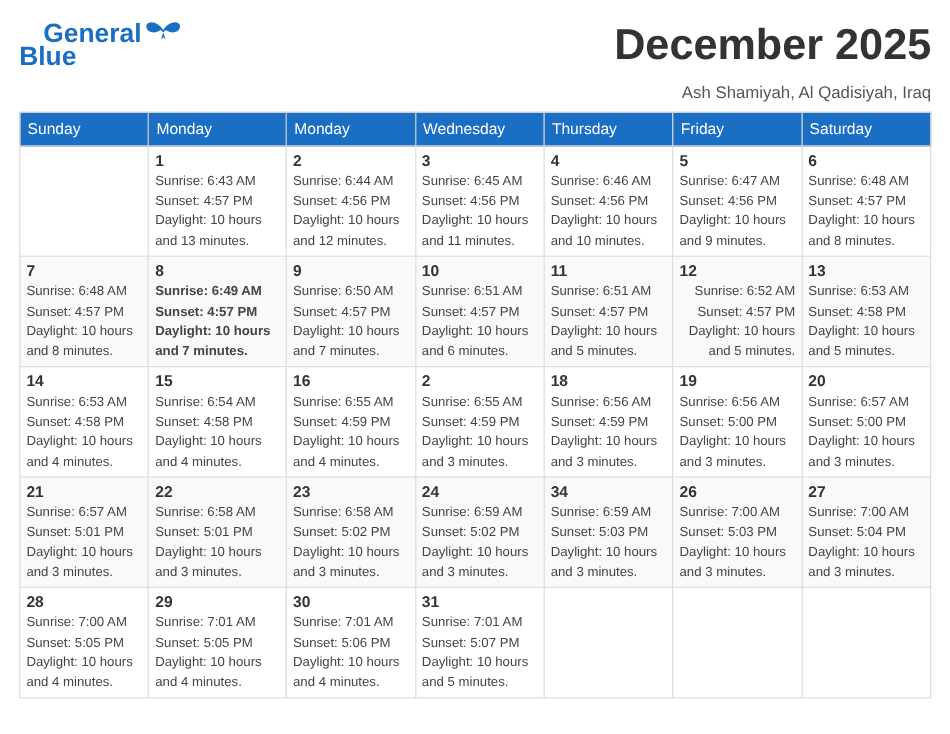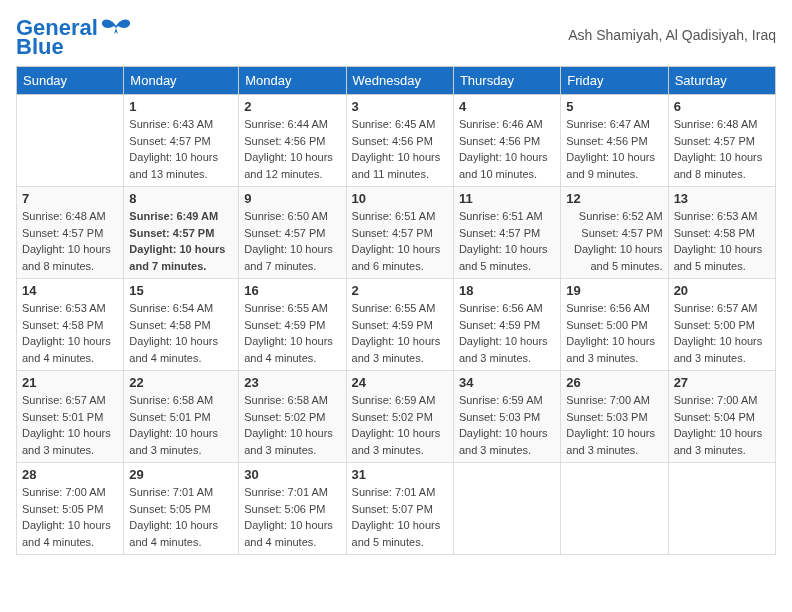--- a/index.html
+++ b/index.html
@@ -66,32 +66,33 @@
     .cell-text {
       line-height: 1.5;
       color: #444;
     }
   </style>
 </head>
 <body>
 
 <div class="header">
   <div class="logo">
-    <div style="display:flex;align-items:flex-end;gap:2px;">
+    <div style="display:flex;align-items:center;gap:2px;margin-left:20px;">
       <div style="font-size:22px;font-weight:bold;color:#333;line-height:1.1;">
         <span style="color:#1a6fc4;">General</span>
       </div>
       <svg width="32" height="22" viewBox="0 0 32 22">
         <path d="M28 2 C24 0, 18 4, 16 8 C14 4, 8 0, 4 2 C0 4, 2 10, 8 10 C10 10, 12 9, 14 8 L16 10 L18 8 C20 9, 22 10, 24 10 C30 10, 32 4, 28 2Z" fill="#1a6fc4"></path>
         <path d="M16 10 L14 16 L16 14 L18 16 Z" fill="#1a6fc4"></path>
       </svg>
     </div>
     <div style="font-size:22px;font-weight:bold;color:#1a6fc4;line-height:1;margin-top:-4px;">Blue</div>
   </div>
   <div class="title-block">
+    <div class="month-title">December 2025</div>
     <div class="location">Ash Shamiyah, Al Qadisiyah, Iraq</div>
   </div>
 </div>
 
 <table>
   <thead>
     <tr>
     <th>Sunday</th>
         <th>Monday</th>
         <th>Monday</th>

